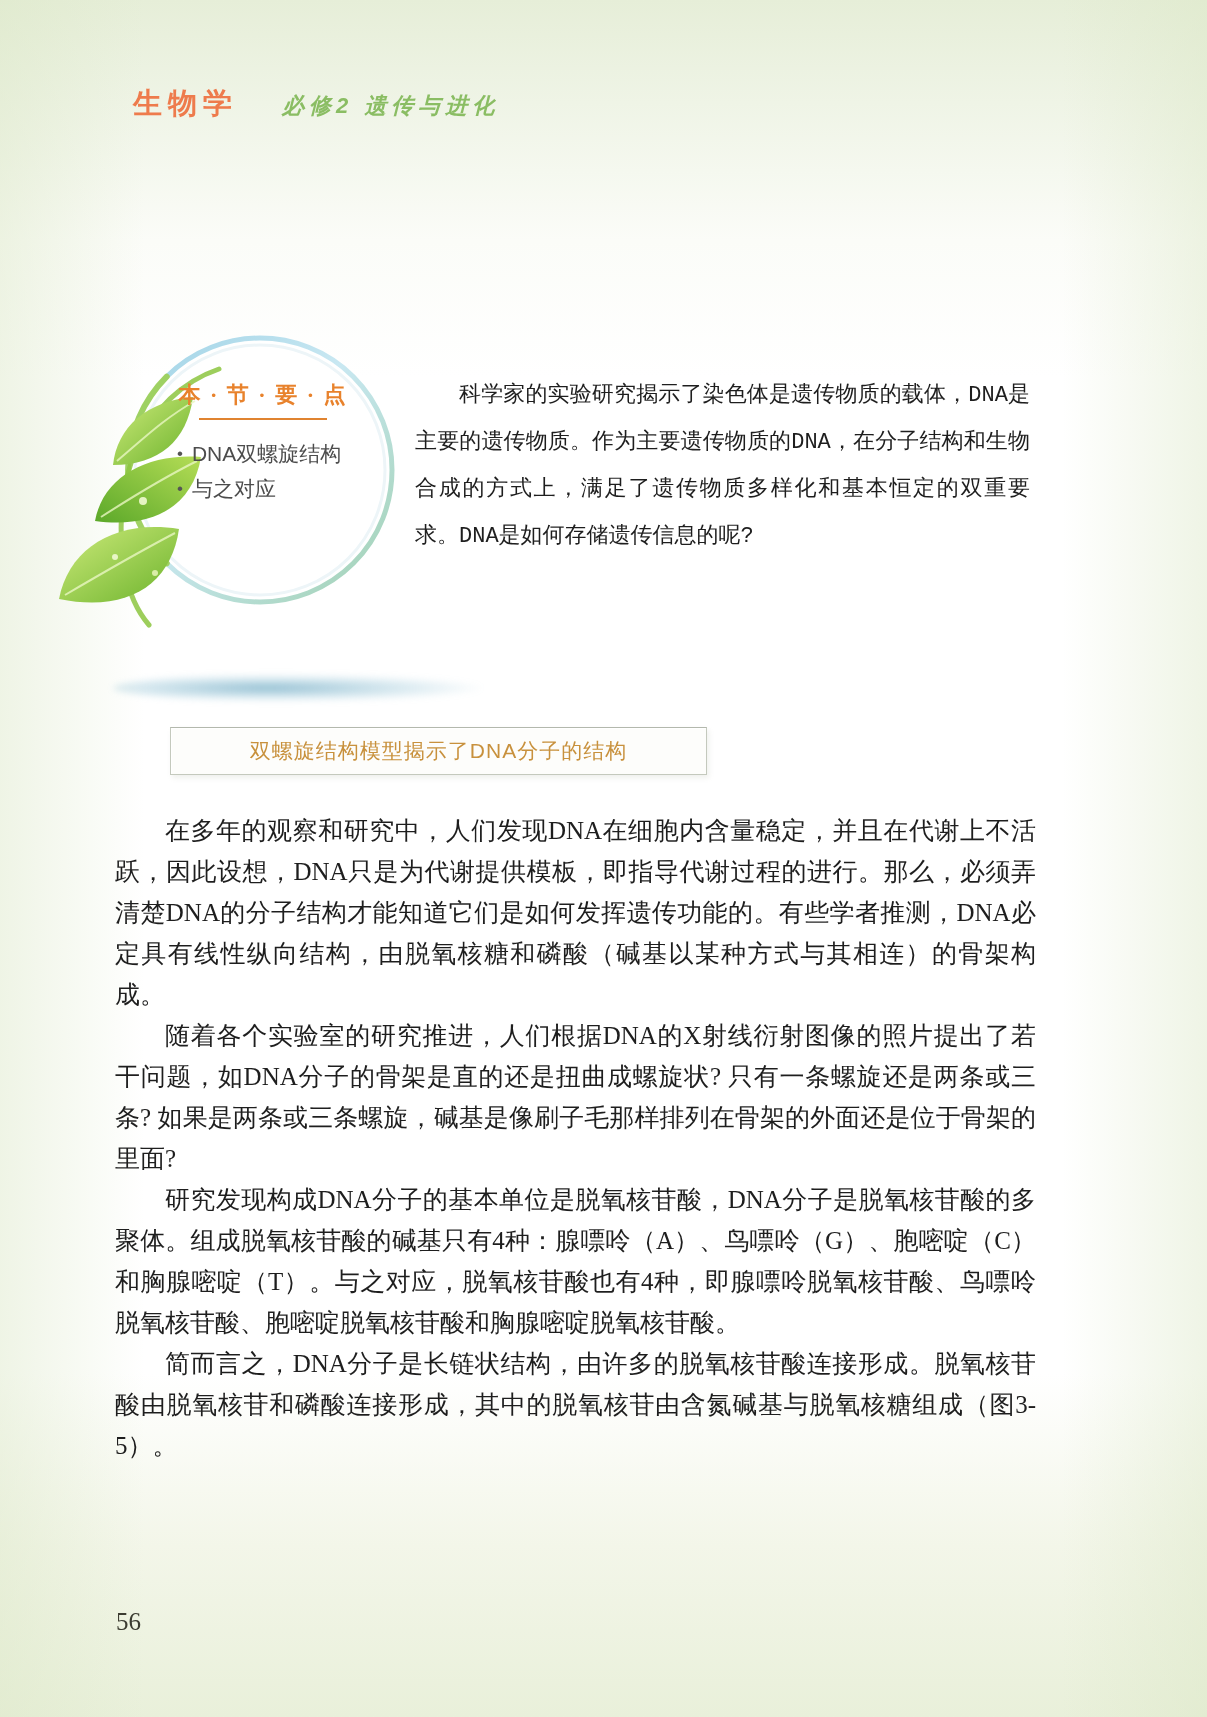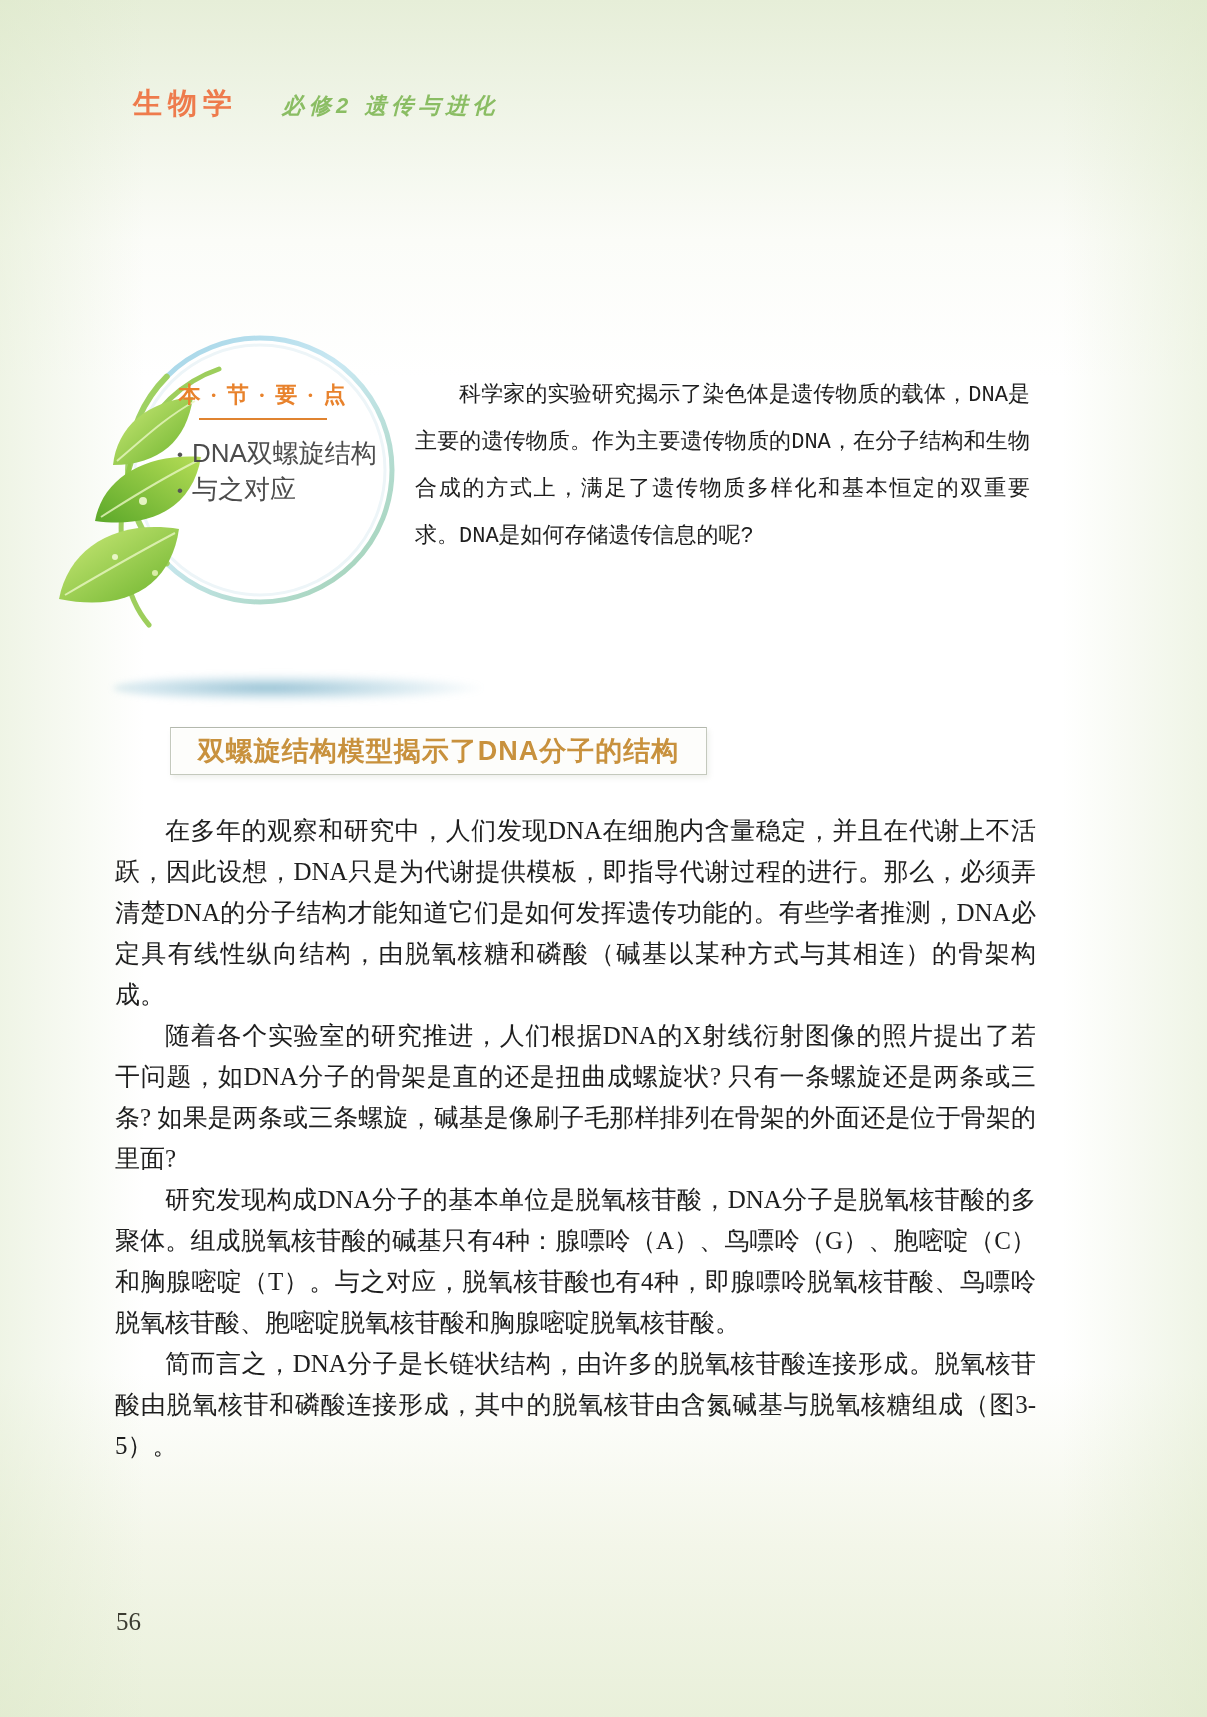--- a/index.html
+++ b/index.html
@@ -30,39 +30,39 @@
   .badge-ring{position:absolute;left:65px;top:5px;}
   .badge-leaves{position:absolute;left:-4px;top:36px;}
   .badge-content{position:absolute;left:88px;top:55px;width:240px;text-align:center;}
   .kp-title{
     font-family:"Liberation Serif","DejaVu Serif",serif;
     font-size:22px;font-weight:bold;color:#e8822c;letter-spacing:2px;white-space:nowrap;
   }
   .kp-underline{width:128px;height:0;border-bottom:2px solid #e08330;margin:8px auto 16px;}
   .kp-list{list-style:none;margin:0;padding:0 0 0 34px;text-align:left;}
   .kp-list li{
-    font-size:26px;color:#4c4c4c;line-height:35px;white-space:nowrap;
+    font-size:21px;color:#4c4c4c;line-height:35px;white-space:nowrap;
     font-family:"Liberation Sans","DejaVu Sans",sans-serif;
   }
   .kp-list li::before{content:"•";color:#555;margin-right:9px;font-size:17px;vertical-align:2px;}
   
   .intro{
     position:absolute;left:415px;top:372px;width:615px;margin:0;
     font-family:Liberation Mono, monospace;font-size:22px;color:#1e1e1e;
     line-height:47px;text-align:justify;text-indent:2em;
   }
   
   .subsection-box{
     position:absolute;left:170px;top:727px;width:537px;height:48px;box-sizing:border-box;
     background:#fdfdfb;border:1px solid #c4c9bd;border-top-color:#b3b8ad;
     box-shadow:inset 1px 1px 0 rgba(255,255,255,.9), 2px 3px 5px rgba(140,150,125,.14);
     display:flex;align-items:center;justify-content:center;
   }
   .subsection-box span{
-    font-size:27px;font-weight:bold;color:#c8913d;letter-spacing:1px;white-space:nowrap;
+    font-size:21px;font-weight:normal;color:#c8913d;letter-spacing:1px;white-space:nowrap;
     font-family:"Liberation Sans","DejaVu Sans",sans-serif;
   }
   
   .body-text{
     position:absolute;left:115px;top:810px;width:921px;
     font-family:"Liberation Serif","DejaVu Serif",serif;font-size:25px;color:#1e1e1e;
     line-height:41px;text-align:justify;
   }
   .body-text p{margin:0;text-indent:2em;}
   

